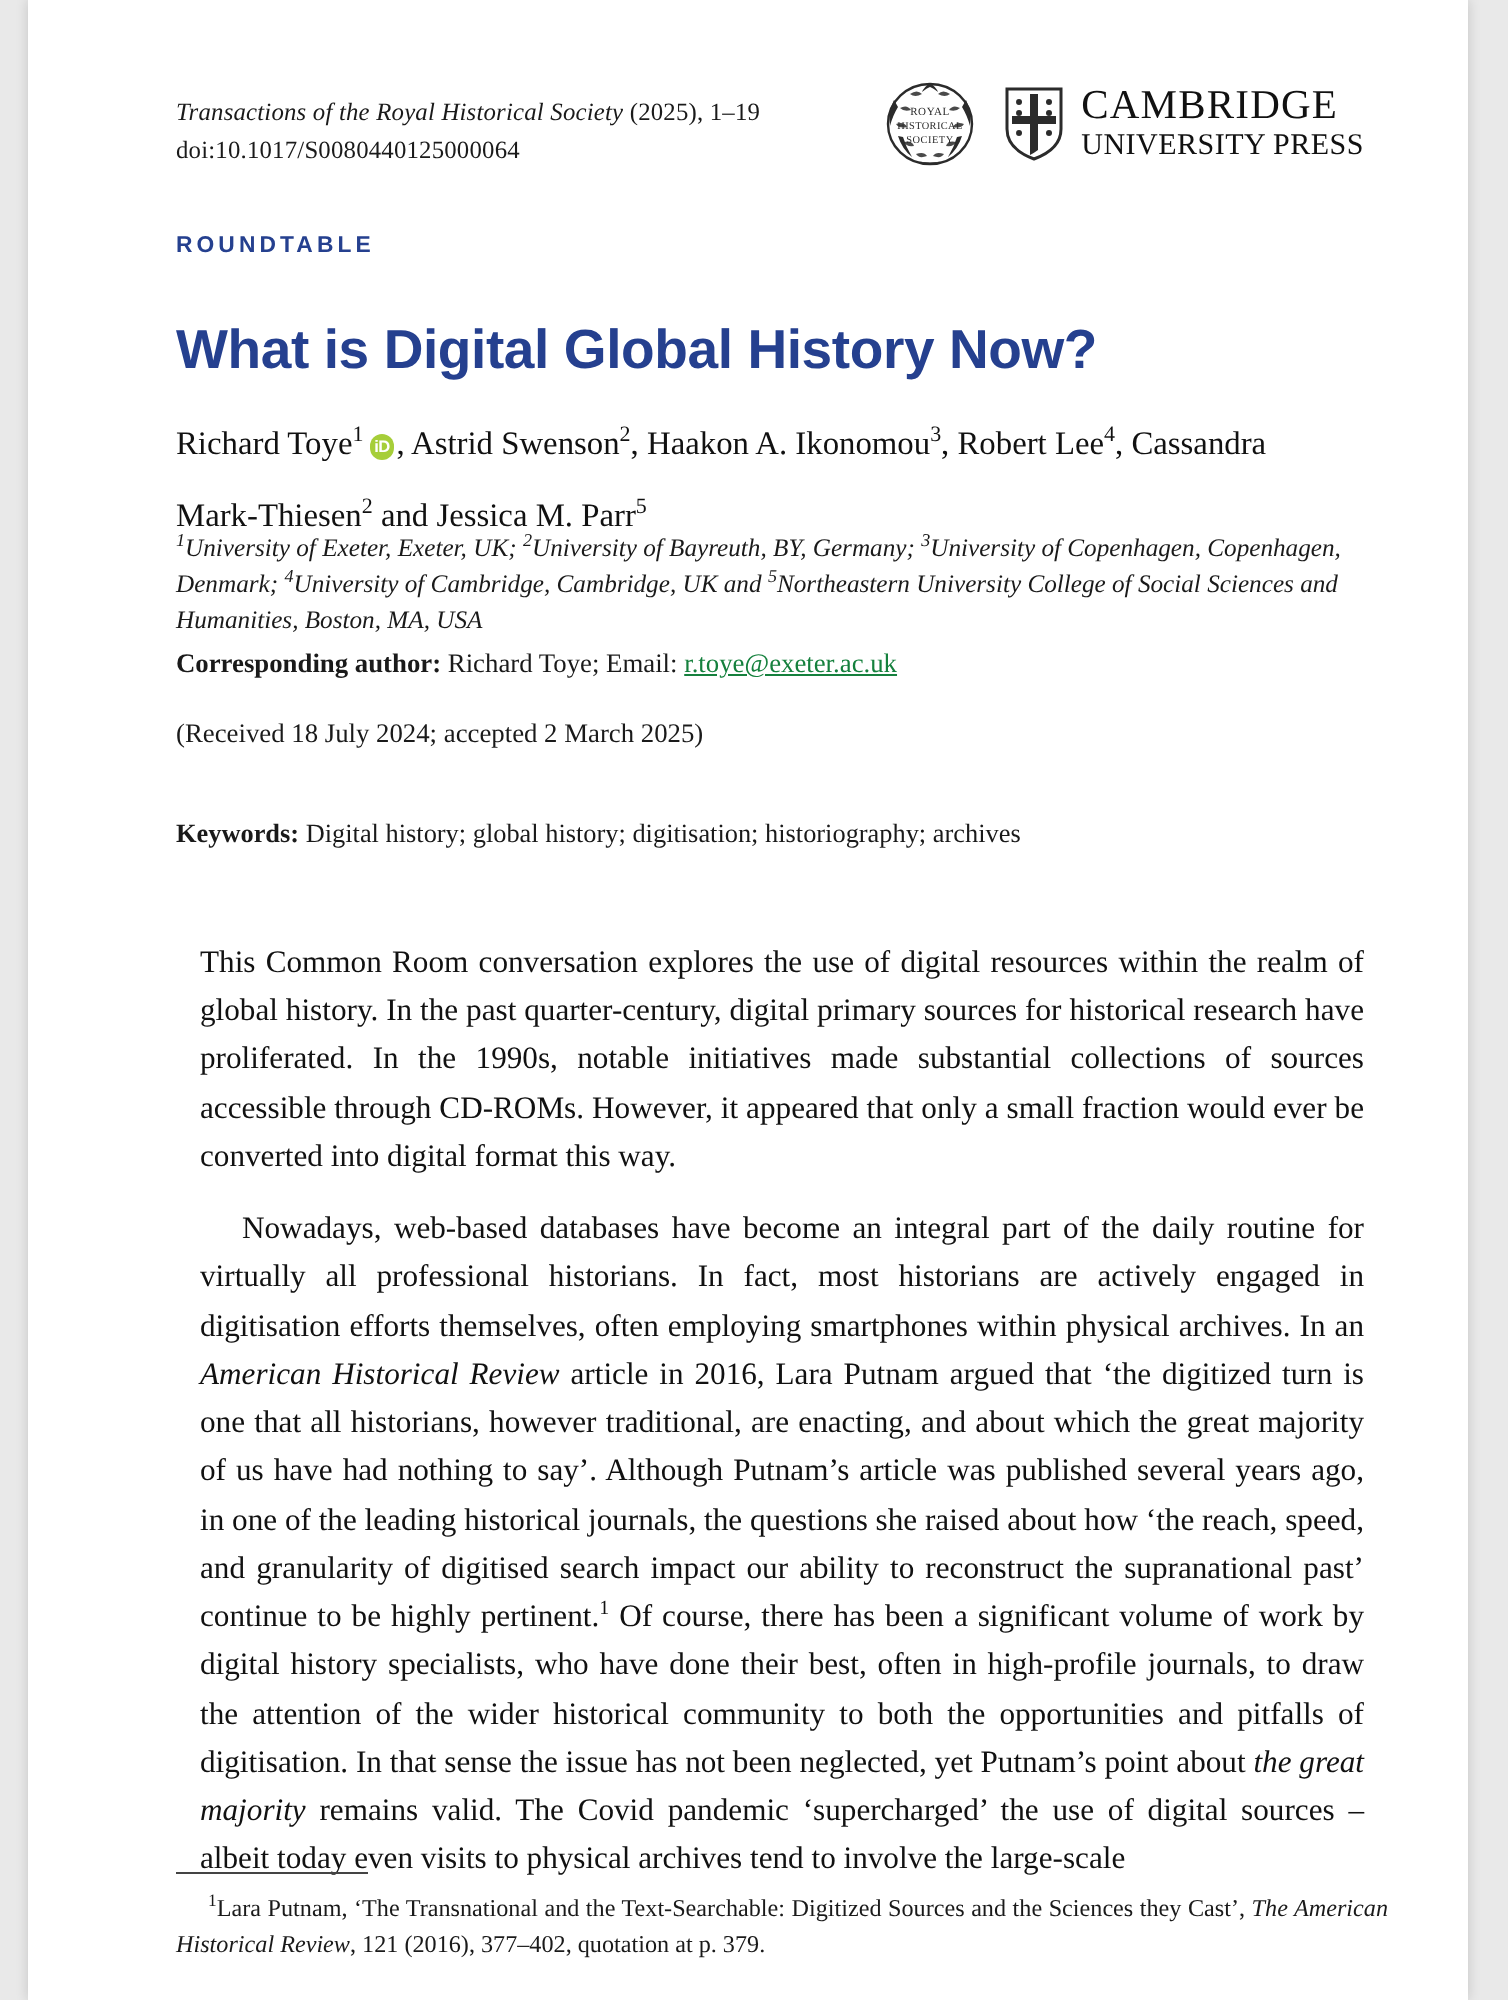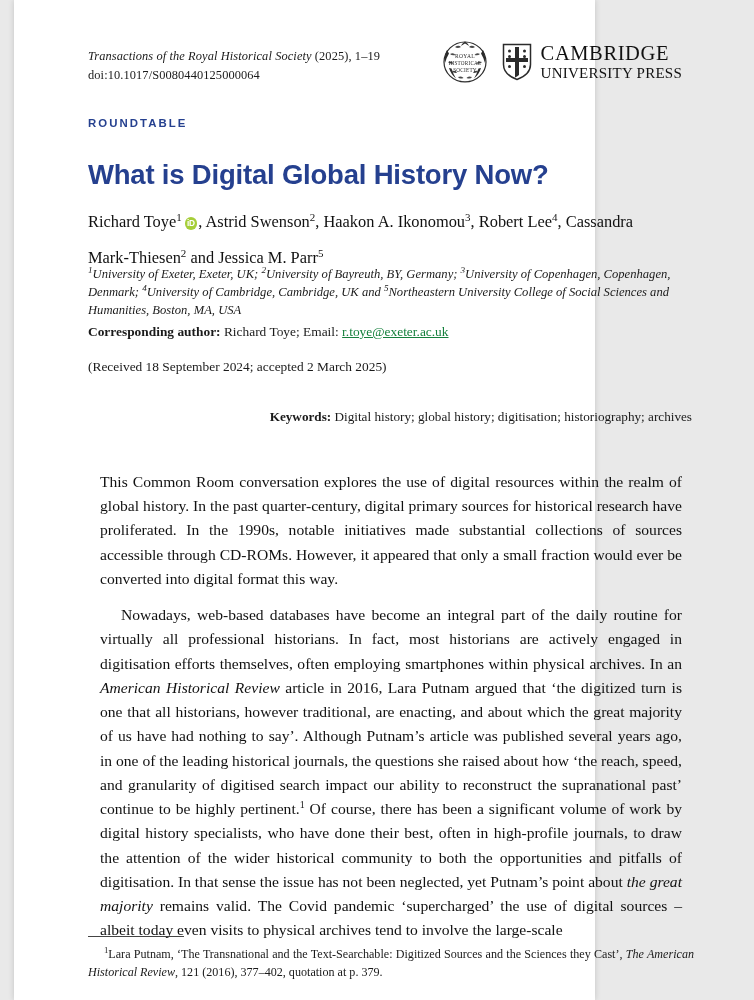--- a/index.html
+++ b/index.html
@@ -10,21 +10,21 @@
   body {
     width: 754px;
     height: 1000px;
     overflow: hidden;
     font-family: "Liberation Serif", "DejaVu Serif", serif;
   }
   .page {
     position: absolute;
     left: 14px;
     top: 0;
-    width: 581px;
+    width: 720px;
     height: 1000px;
     background: #ffffff;
     box-shadow: 0 0 6px rgba(0,0,0,0.16);
     box-sizing: border-box;
     padding: 0 46px 0 74px;
   }
   .page-inner {
     position: relative;
     width: 606px;
     height: 100%;
@@ -159,21 +159,20 @@
     color: #1a1a1a;
   }
 
   .keywords {
     position: absolute;
     top: 409px;
     left: 0;
     width: 604px;
     font-size: 13.2px;
     color: #1a1a1a;
-    text-align: right;
   }
   .keywords b { font-weight: 700; }
 
   
   .body {
     position: absolute;
     top: 458px;
     left: 0;
     width: 606px;
     font-size: 15.6px;
@@ -278,21 +277,21 @@
   <h1 class="title">What is Digital Global History Now?</h1>
 
   <div class="authors"><span>Richard Toye</span><sup>1</sup><span class="orcid">iD</span>, <span>Astrid Swenson</span><sup>2</sup>, <span>Haakon A. Ikonomou</span><sup>3</sup>, <span>Robert Lee</span><sup>4</sup>, <span>Cassandra Mark-Thiesen</span><sup>2</sup> and <span>Jessica M. Parr</span><sup>5</sup></div>
 
   <div class="affils"><sup>1</sup><span>University of Exeter, Exeter, UK; </span><sup>2</sup><span>University of Bayreuth, BY, Germany; </span><sup>3</sup><span>University of Copenhagen, Copenhagen, Denmark; </span><sup>4</sup><span>University of Cambridge, Cambridge, UK and </span><sup>5</sup><span>Northeastern University College of Social Sciences and Humanities, Boston, MA, USA</span></div>
 
   <div class="corresponding">
     <b>Corresponding author:</b><span> Richard Toye; Email: </span><a class="email" href="#">r.toye@exeter.ac.uk</a>
   </div>
 
-  <div class="received">(Received 18 September 2024; accepted 2 March 2025)</div>
+  <div class="received">(Received 18 July 2024; accepted 2 March 2025)</div>
 
   <div class="keywords">
     <b>Keywords:</b><span> Digital history; global history; digitisation; historiography; archives</span>
   </div>
 
   <div class="body">
     <p>This Common Room conversation explores the use of digital resources within the realm of global history. In the past quarter-century, digital primary sources for historical research have proliferated. In the 1990s, notable initiatives made substantial collections of sources accessible through CD-ROMs. However, it appeared that only a small fraction would ever be converted into digital format this way.</p>
     <p class="indent">
       <span>Nowadays, web-based databases have become an integral part of the daily routine for virtually all professional historians. In fact, most historians are actively engaged in digitisation efforts themselves, often employing smartphones within physical archives. In an </span><i>American Historical Review</i><span> article in 2016, Lara Putnam argued that ‘the digitized turn is one that all historians, however traditional, are enacting, and about which the great majority of us have had nothing to say’. Although Putnam’s article was published several years ago, in one of the leading historical journals, the questions she raised about how ‘the reach, speed, and granularity of digitised search impact our ability to reconstruct the supranational past’ continue to be highly pertinent.</span><sup>1</sup><span> Of course, there has been a significant volume of work by digital history specialists, who have done their best, often in high-profile journals, to draw the attention of the wider historical community to both the opportunities and pitfalls of digitisation. In that sense the issue has not been neglected, yet Putnam’s point about </span><i>the great majority</i><span> remains valid. The Covid pandemic ‘supercharged’ the use of digital sources – albeit today even visits to physical archives tend to involve the large-scale</span>
     </p>

